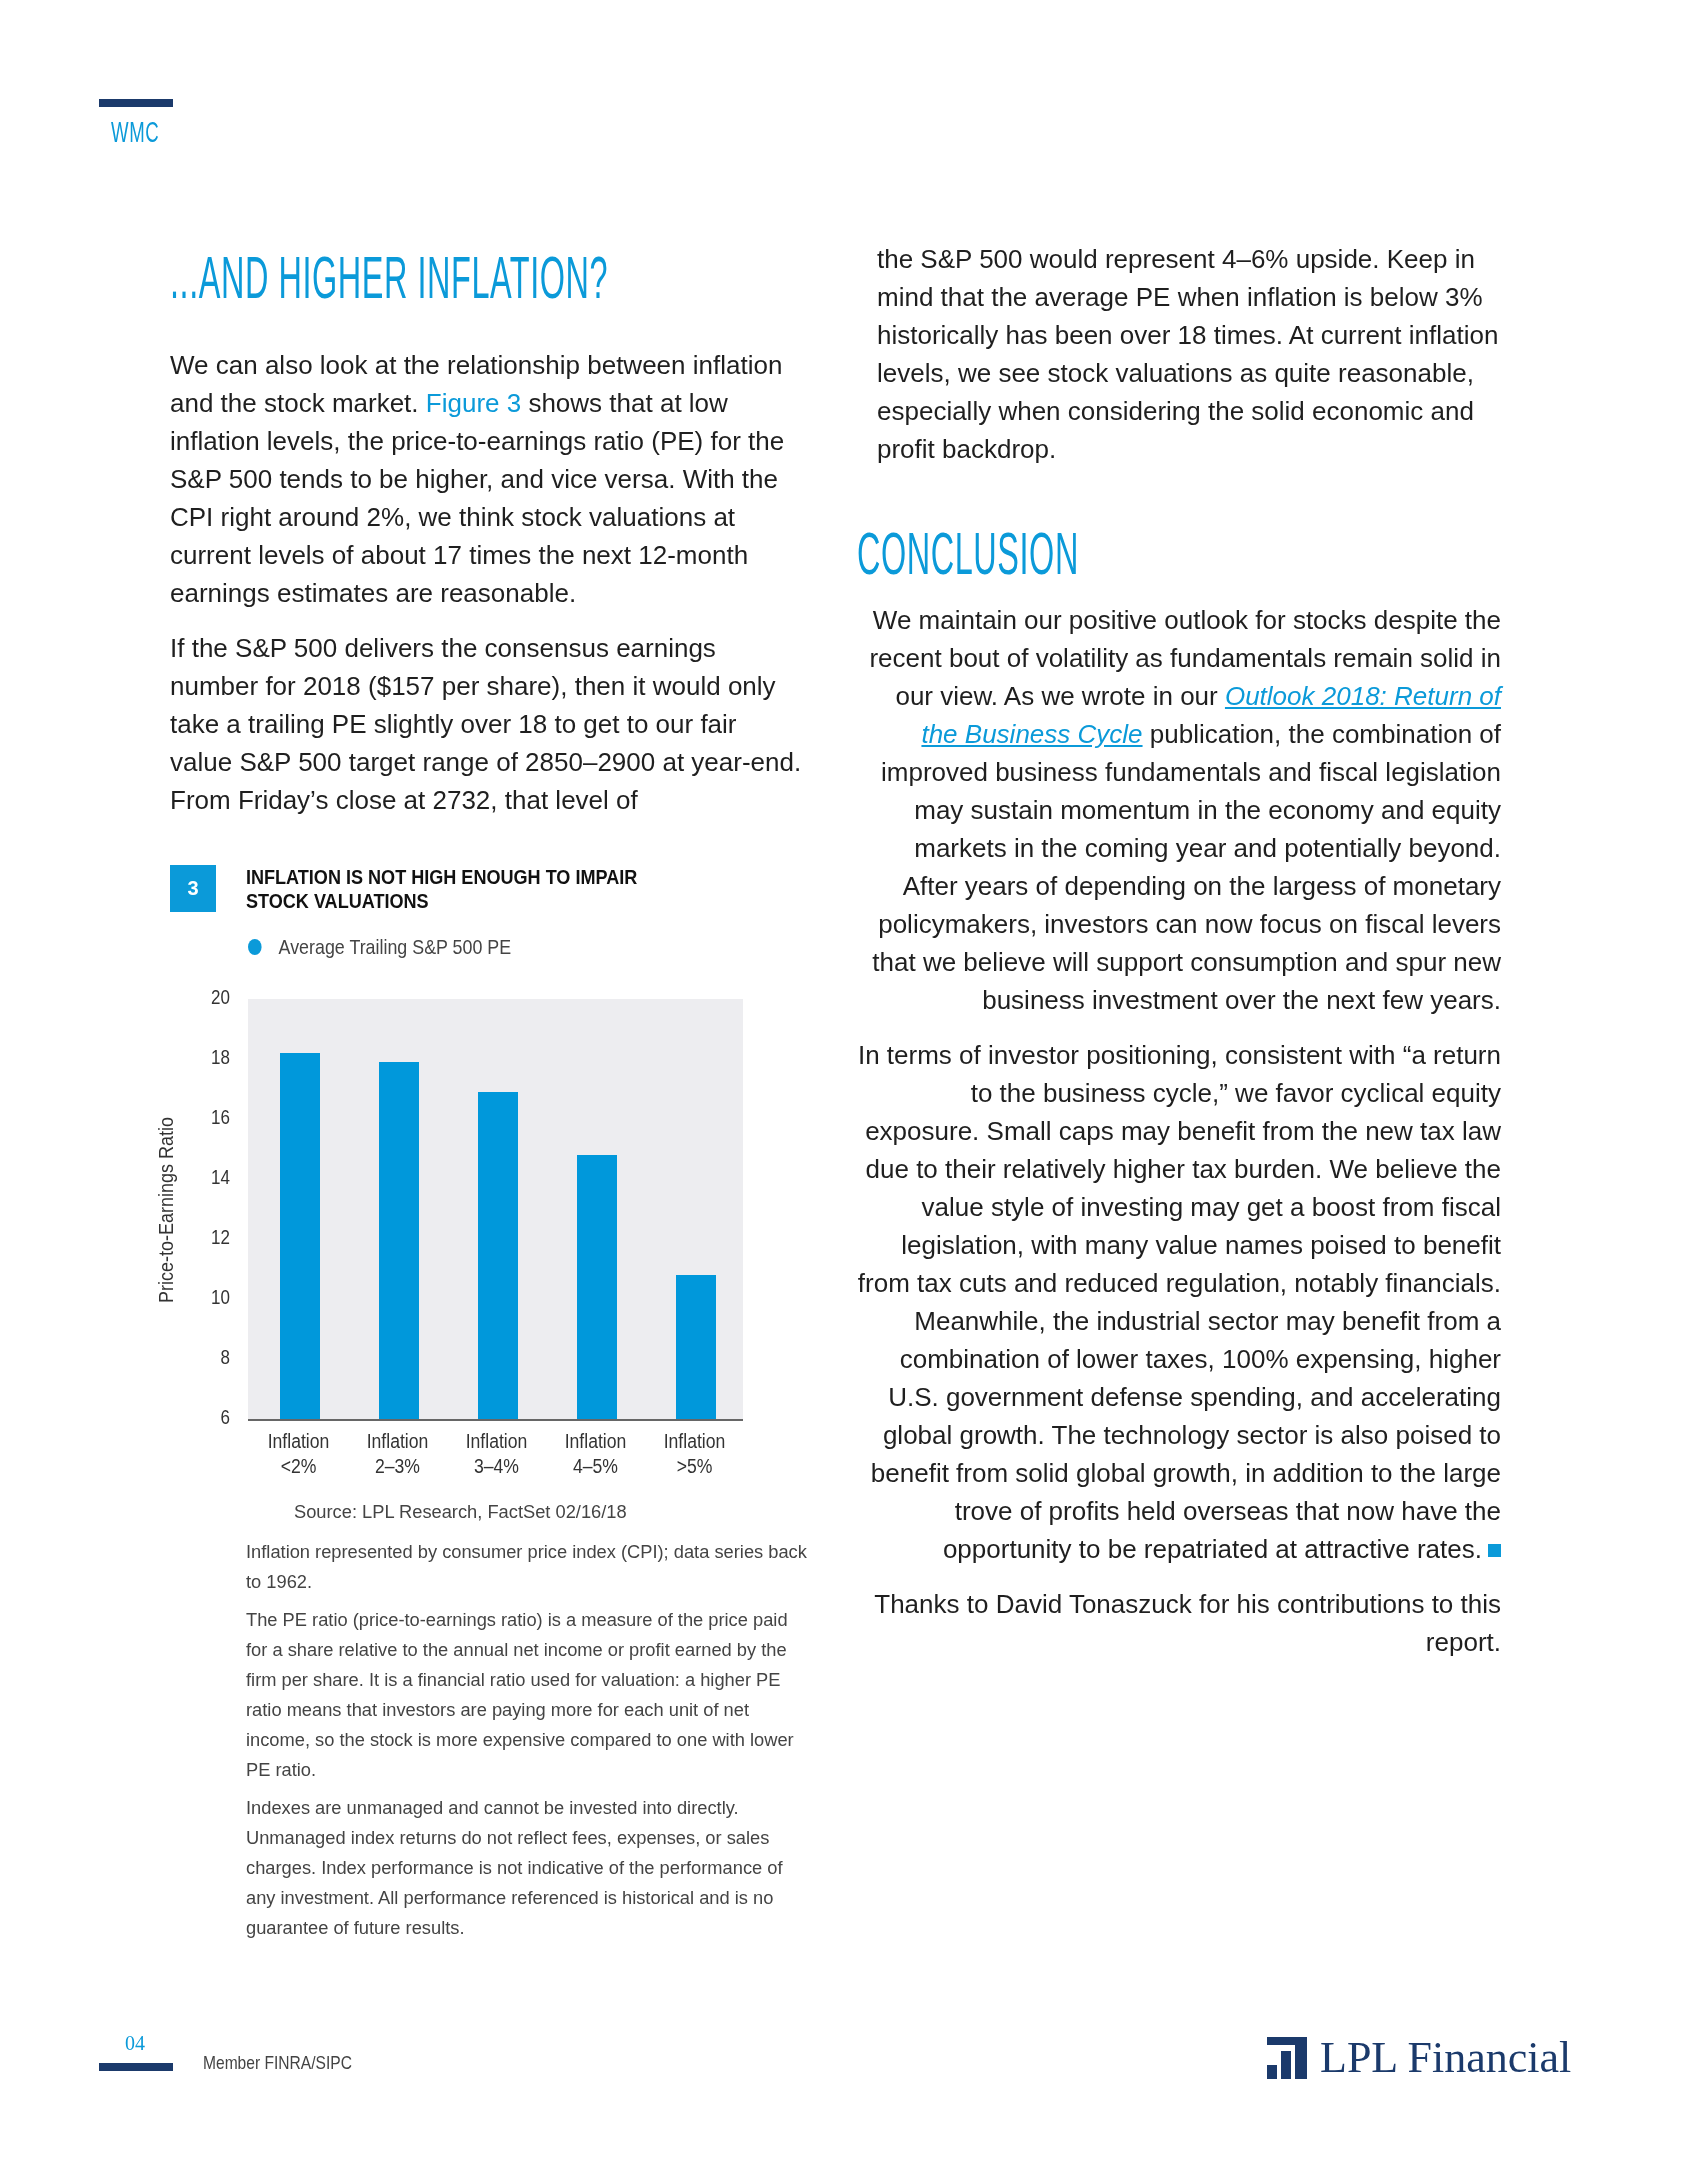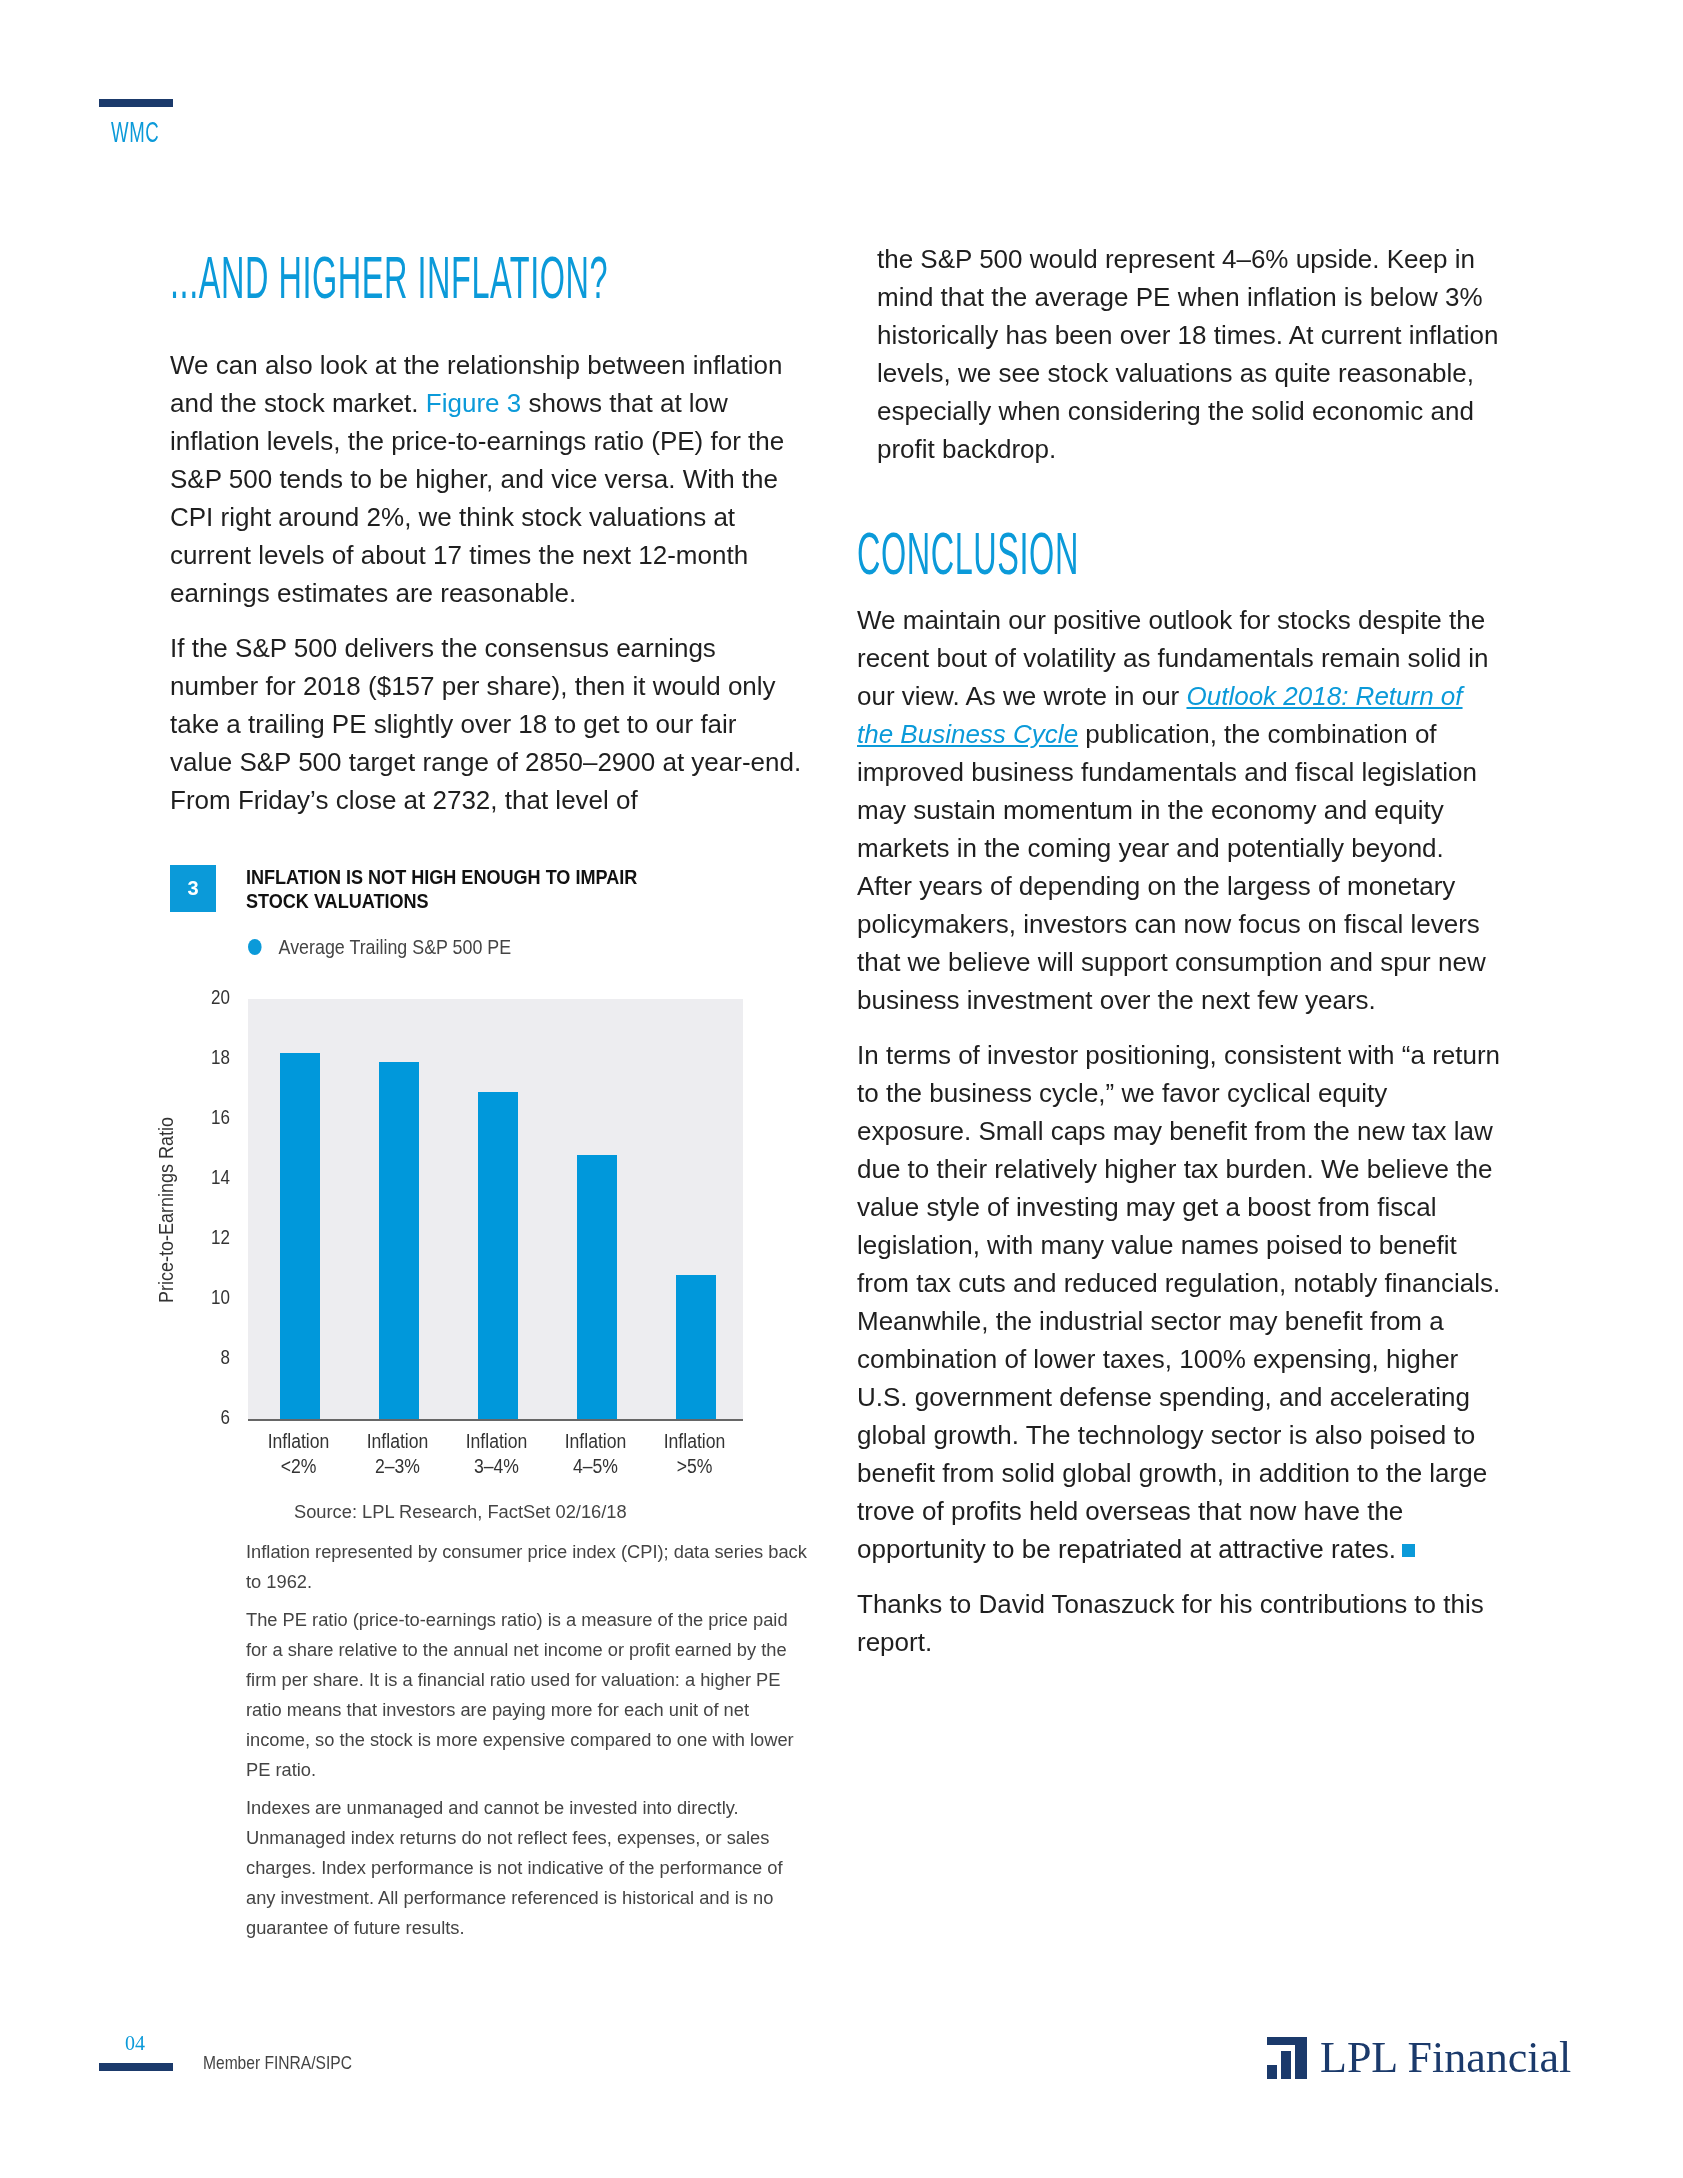--- a/index.html
+++ b/index.html
@@ -7,21 +7,21 @@
   .abs { position:absolute; }
   .topbar { left:99px; top:99px; width:74px; height:8px; background:#1b3a6b; }
   .wmc { left:111px; top:115px; font-family:"Liberation Sans Narrow","Liberation Sans", sans-serif; font-size:30px; color:#0b9ad9; letter-spacing:1px; transform:scaleX(0.62); transform-origin:left top; }
   .heading { color:#0b9ad9; font-family:"Liberation Sans", sans-serif; font-size:59px; line-height:59px; transform:scaleX(0.55); transform-origin:left top; white-space:nowrap; letter-spacing:1px;}
   .h1 { left:170px; top:249px; }
   .h2 { left:857px; top:525px; }
   .body { font-size:26px; line-height:38px; color:#1f1f1f; }
   .body p { margin:0 0 17px 0; }
   .left-col { left:170px; top:346px; width:634px; }
   .right-col-a { left:857px; top:240px; width:644px;margin-left:20px; }
-  .right-col-b { left:857px; top:601px; width:644px; }
+  .right-col-b { left:857px; top:601px; width:644px;text-align:right; }
   .blue { color:#0b9ad9; }
   .link { color:#0b9ad9; font-style:italic; text-decoration:underline; }
   .endmark { display:inline-block; width:13px; height:13px; background:#0b9ad9; margin-left:6px; vertical-align:1px; }
   .thanks { }
   
   .fig-num { left:170px; top:865px; width:46px; height:47px; background:#0b9ad9; color:#fff; font-weight:bold; font-size:20px; display:flex; align-items:center; justify-content:center; }
   .fig-title { left:246px; top:865px; font-weight:bold; font-size:21px; line-height:24px; color:#111; transform:scaleX(0.86); transform-origin:left top; white-space:nowrap; }
   .legend { left:248px; top:935px; display:flex; align-items:center; font-size:21px; color:#444; transform:scaleX(0.85); transform-origin:left top; }
   .legend-dot { width:16px; height:16px; border-radius:50%; background:#0b9ad9; margin-right:20px; }
   .plot { left:248px; top:999px; width:495px; height:420px; background:#ededf0; border-bottom:2px solid #666; }

